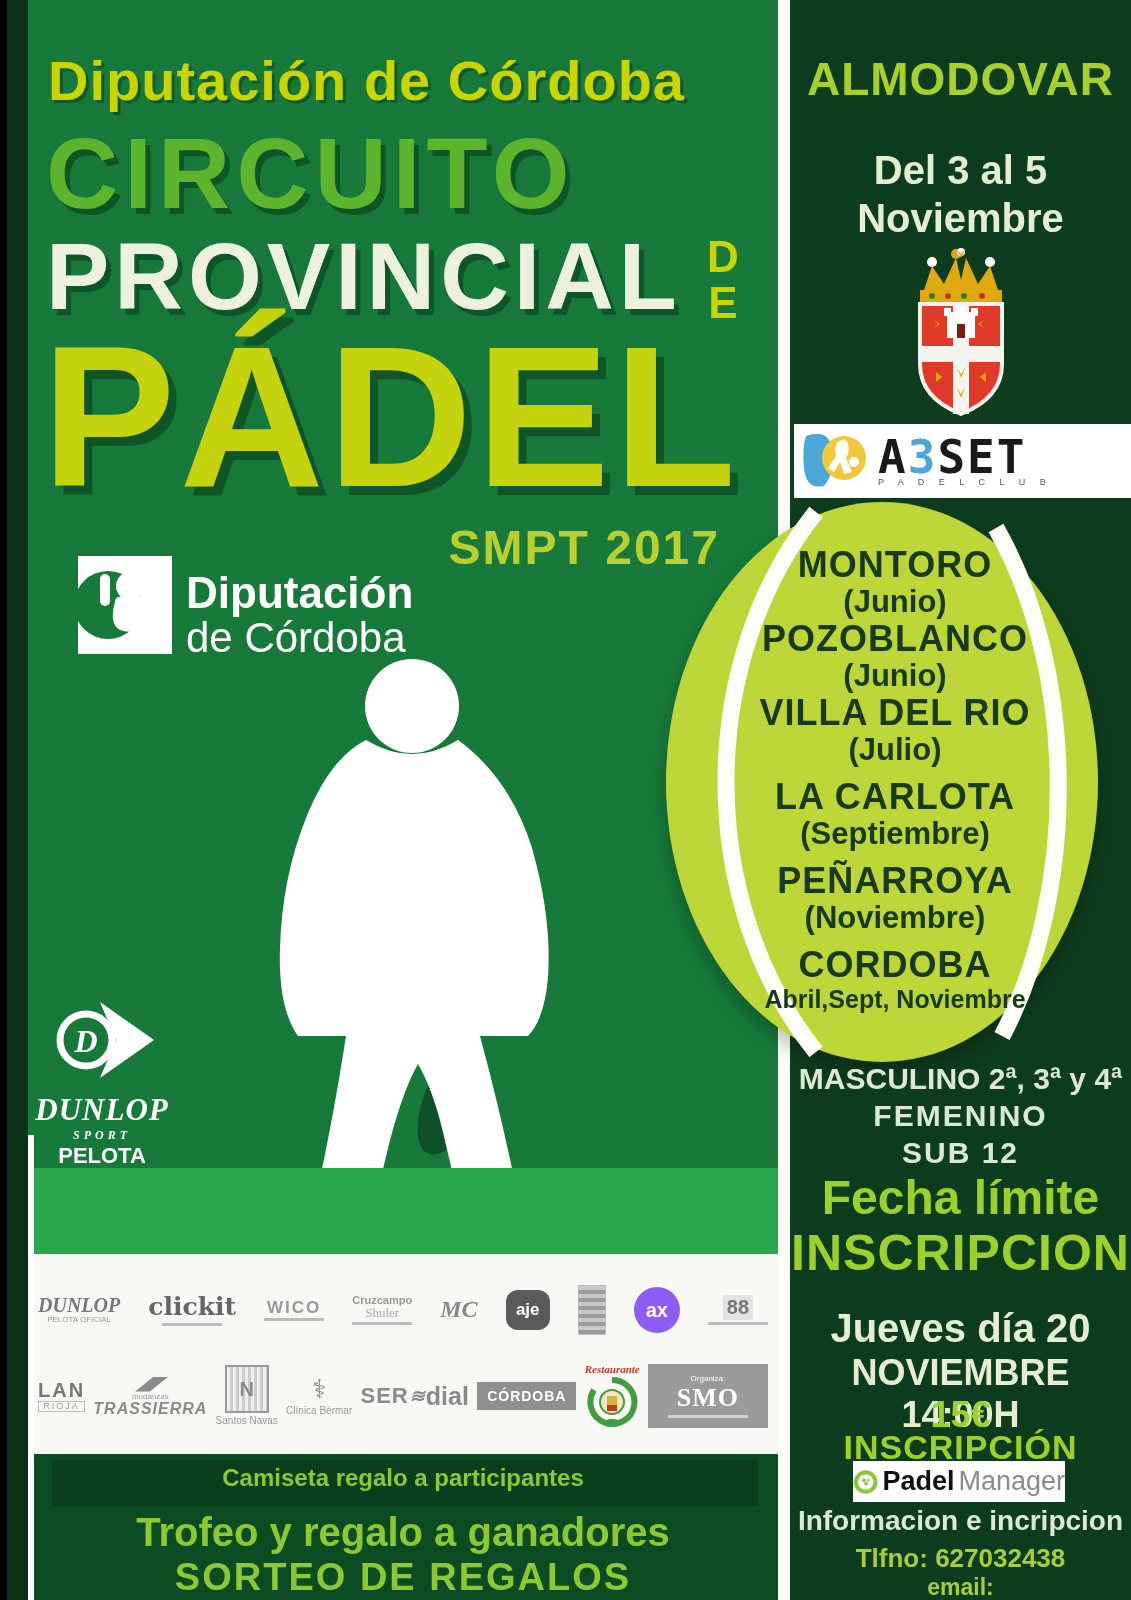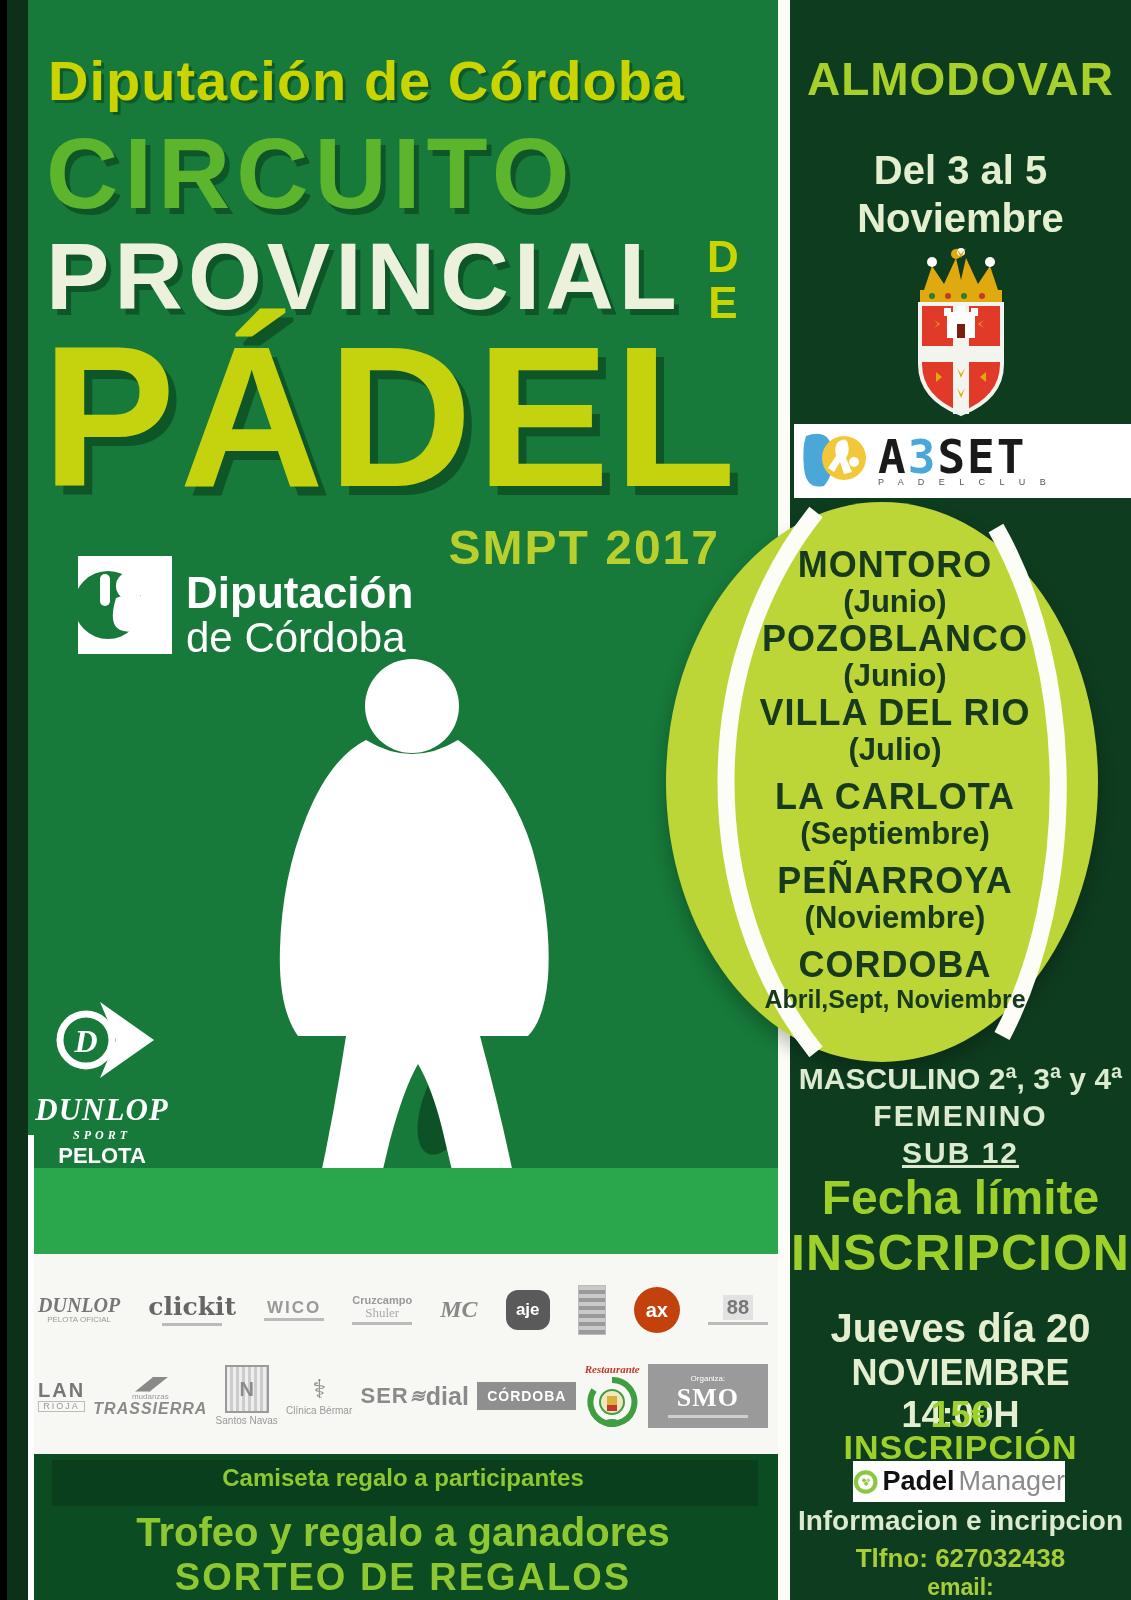--- a/index.html
+++ b/index.html
@@ -71,21 +71,21 @@
   .r-d2{left:790px;top:196px;color:#e3efcf;font-size:40px;font-weight:700;}
   .crest{left:900px;top:246px;}
   .a3set{left:794px;top:424px;width:337px;height:74px;background:#fff;display:flex;align-items:center;}
   .a3set-text{font-family:"DejaVu Sans Mono",monospace;font-weight:700;font-size:46px;
     color:#1a1a1a;letter-spacing:2px;line-height:44px;}
   .a3set-3{color:#4aa7d8;}
   .a3set-sub{font-size:9px;color:#555;letter-spacing:6px;margin-top:-2px;}
 
   .r-cat1{left:790px;top:1062px;color:#dcead0;font-size:30px;font-weight:700;}
   .r-cat2{left:790px;top:1099px;color:#dcead0;font-size:30px;font-weight:700;letter-spacing:2px;}
-  .r-cat3{left:790px;top:1136px;color:#dcead0;font-size:30px;font-weight:700;letter-spacing:2px;text-decoration:underline;}
+  .r-cat3{left:790px;top:1136px;color:#dcead0;font-size:30px;font-weight:700;letter-spacing:2px;}
   .r-fecha{left:790px;top:1170px;color:#9ed02c;font-size:48px;font-weight:700;}
   .r-insc{left:790px;top:1224px;color:#9ed02c;font-size:50px;font-weight:700;letter-spacing:1px;}
   .r-jueves{left:790px;top:1306px;color:#e3efcf;font-size:40px;font-weight:700;}
   .r-nov{left:790px;top:1352px;color:#e3efcf;font-size:36px;font-weight:700;}
   .r-fee{left:790px;top:1394px;color:#9ed02c;font-size:36px;font-weight:700;}
   .r-fee-label{left:790px;top:1428px;color:#9ed02c;font-size:34px;font-weight:700;letter-spacing:1px;}
   .pm-box{left:853px;top:1461px;width:212px;height:41px;background:#fff;display:flex;
     align-items:center;justify-content:center;gap:4px;}
   .pm-bold{font-size:27px;font-weight:700;color:#111;}
   .pm-light{font-size:27px;font-weight:400;color:#8a8a8a;}
@@ -106,21 +106,21 @@
   .sp-wico{font-weight:700;font-size:17px;letter-spacing:2px;color:#999;}
   .sp-line{width:60px;height:3px;background:#bbb;margin-top:2px;}
   .sp-cruz{font-size:11px;font-weight:700;color:#999;}
   .sp-script{font-family:"Liberation Serif",serif;font-size:13px;color:#aaa;}
   .sp-mc{font-family:"Liberation Serif",serif;font-style:italic;font-weight:700;
     font-size:24px;color:#888;}
   .sp-aje{width:44px;height:40px;border-radius:12px;background:#5a5a5a;color:#fff;
     display:flex;align-items:center;justify-content:center;font-size:17px;font-weight:700;}
   .sp-bars{width:26px;height:48px;background:repeating-linear-gradient(#c9c9c9 0 4px,#9a9a9a 4px 8px);
     border:1px solid #bbb;}
-  .sp-ax{width:46px;height:46px;border-radius:50%;background:#c2410c;color:#fff;
+  .sp-ax{width:46px;height:46px;border-radius:50%;background:#8b5cf6;color:#fff;
     display:flex;align-items:center;justify-content:center;font-size:20px;font-weight:700;}
   .sp-88{font-weight:700;font-size:20px;color:#777;background:#e2e2e2;padding:2px 4px;}
   .sp-lan{font-weight:700;font-size:20px;color:#777;letter-spacing:2px;}
   .sp-rioja{font-size:9px;color:#999;border:1px solid #bbb;padding:0 4px;letter-spacing:2px;}
   .sp-swoosh{font-style:italic;font-weight:700;font-size:18px;color:#8a8a8a;}
   .sp-trass{font-style:italic;font-weight:700;font-size:16px;color:#8a8a8a;letter-spacing:1px;}
   .sp-nblock{width:40px;height:44px;border:2px solid #9a9a9a;display:flex;align-items:center;
     justify-content:center;font-weight:700;font-size:20px;color:#8a8a8a;
     background:repeating-linear-gradient(90deg,#eee 0 3px,#ccc 3px 6px);}
   .sp-sub10{font-size:10px;color:#999;margin-top:3px;}

